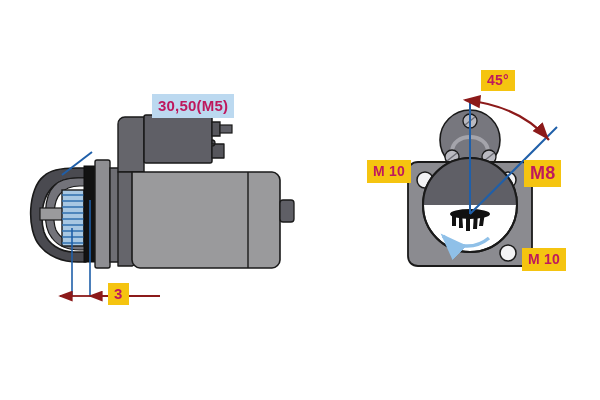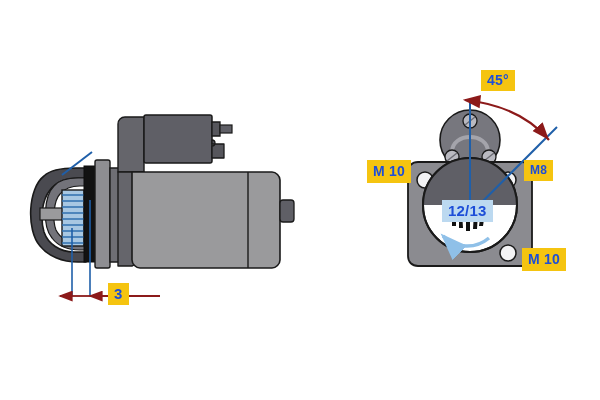--- a/index.html
+++ b/index.html
@@ -21,34 +21,34 @@
   }
   #drawing {
     position: absolute;
     left: 0;
     top: 0;
   }
   .callout {
     position: absolute;
     font-family: "Liberation Sans", sans-serif;
     font-weight: bold;
-    color: #1d4ed8;
+    color: #be185d;
     white-space: nowrap;
     line-height: 1;
     letter-spacing: 0.2px;
   }
   .callout.yellow { background: #f5c410; }
   .callout.blue   { background: #bcd9f0; }
 
   #lbl-diameter   { left: 12px;  top: 143px; font-size: 15px; padding: 4px 6px 5px 6px; }
   #lbl-terminals  { left: 152px; top: 94px;  font-size: 15px; padding: 4px 6px 5px 6px; }
   #lbl-offset     { left: 108px; top: 283px; font-size: 15px; padding: 3px 6px 4px 6px; }
   #lbl-angle      { left: 481px; top: 70px;  font-size: 14px; padding: 3px 6px 4px 6px; }
   #lbl-m10-left   { left: 367px; top: 160px; font-size: 14px; padding: 4px 6px 5px 6px; }
-  #lbl-m8         { left: 524px; top: 160px; font-size: 12px; padding: 4px 6px 5px 6px; }
+  #lbl-m8         { left: 524px; top: 160px; font-size: 18px; padding: 4px 6px 5px 6px; }
   #lbl-m10-bottom { left: 522px; top: 248px; font-size: 14px; padding: 4px 6px 5px 6px; }
   #lbl-teeth      { left: 442px; top: 200px; font-size: 15px; padding: 3px 6px 4px 6px; }
 </style>
 </head>
 <body>
 
 <div id="stage">
 
   <svg id="drawing" width="600" height="400" viewBox="0 0 600 400">
 
@@ -180,26 +180,26 @@
 
       <line x1="470" y1="102" x2="470" y2="214" stroke="#1f5fa9" stroke-width="2"></line>
 
       <line x1="470" y1="214" x2="557" y2="127" stroke="#1f5fa9" stroke-width="2"></line>
 
       <path d="M465 100 Q 520 106, 549 140" fill="none" stroke="#8c1a1a" stroke-width="2.2" marker-start="url(#arrowRedStart)" marker-end="url(#arrowRed)"></path>
     </g>
   </svg>
 
 
+  <div class="callout blue" id="lbl-terminals">30,50(M5)</div>
 
   <div class="callout yellow" id="lbl-offset">3</div>
 
   <div class="callout yellow" id="lbl-angle">45°</div>
 
   <div class="callout yellow" id="lbl-m10-left">M 10</div>
 
   <div class="callout yellow" id="lbl-m8">M8</div>
 
   <div class="callout yellow" id="lbl-m10-bottom">M 10</div>
 
-  <div class="callout blue" id="lbl-teeth">12/13</div>
 
 </div>
 
 </body></html>

